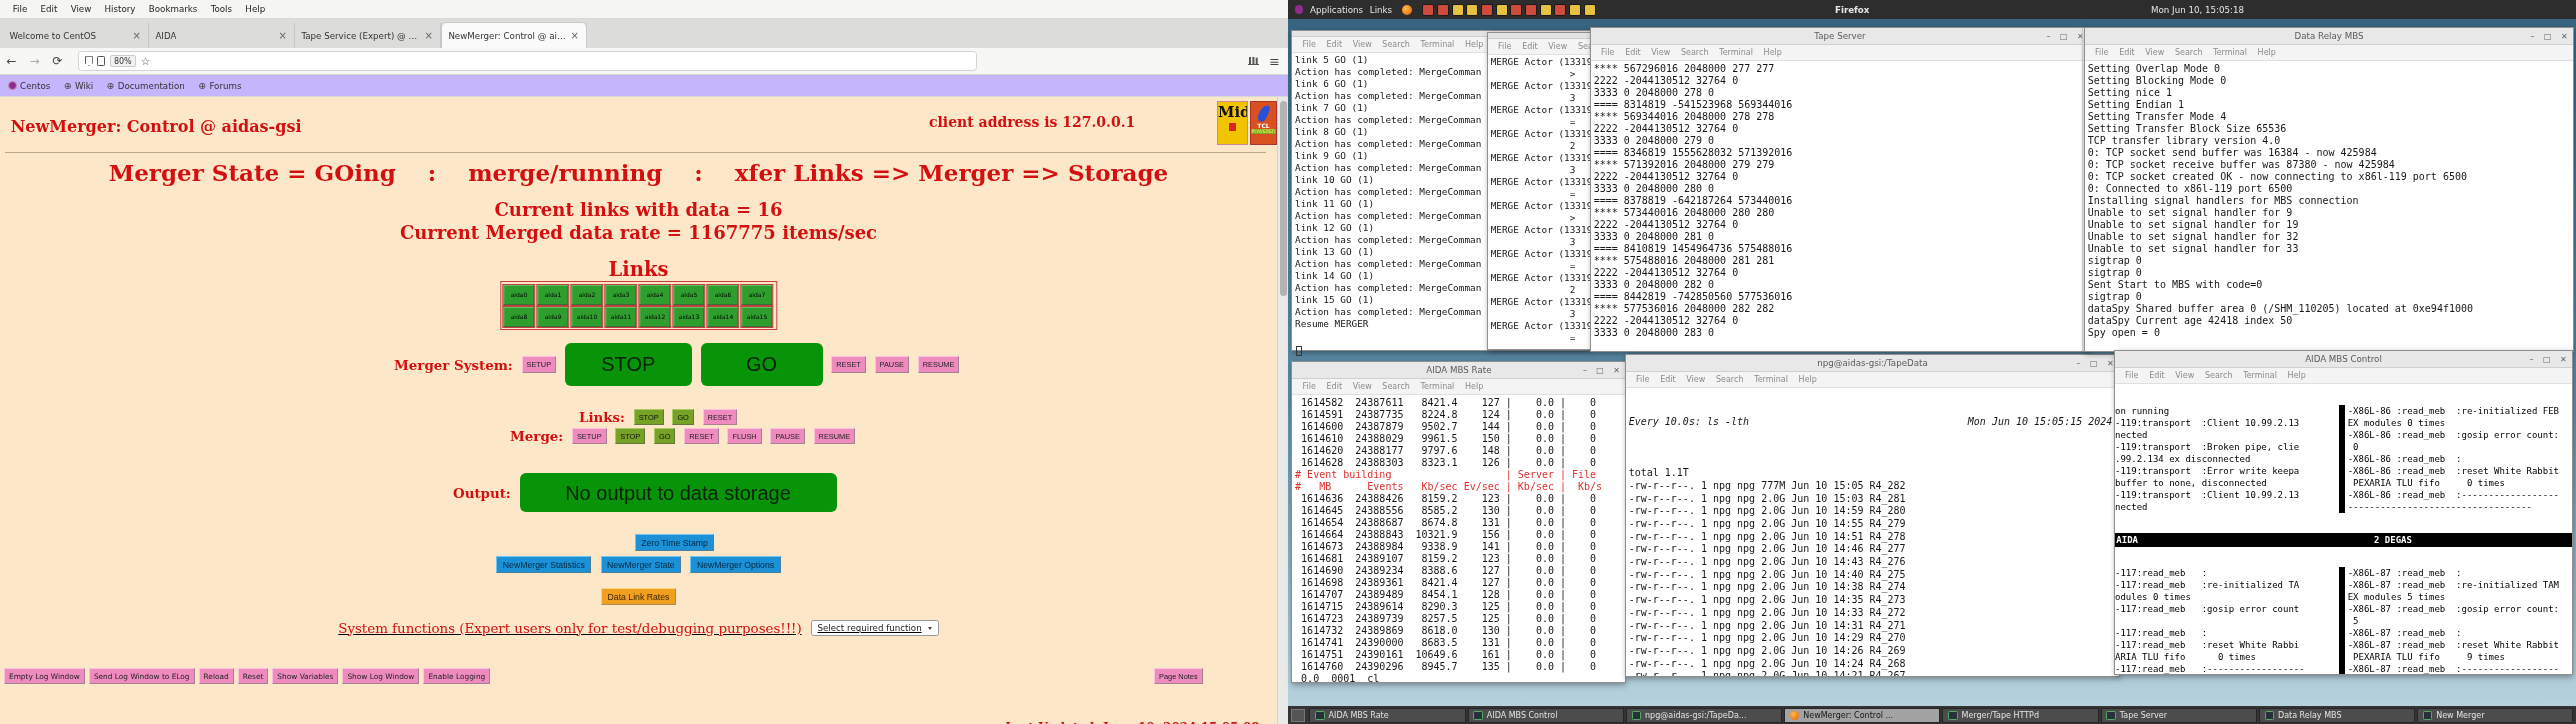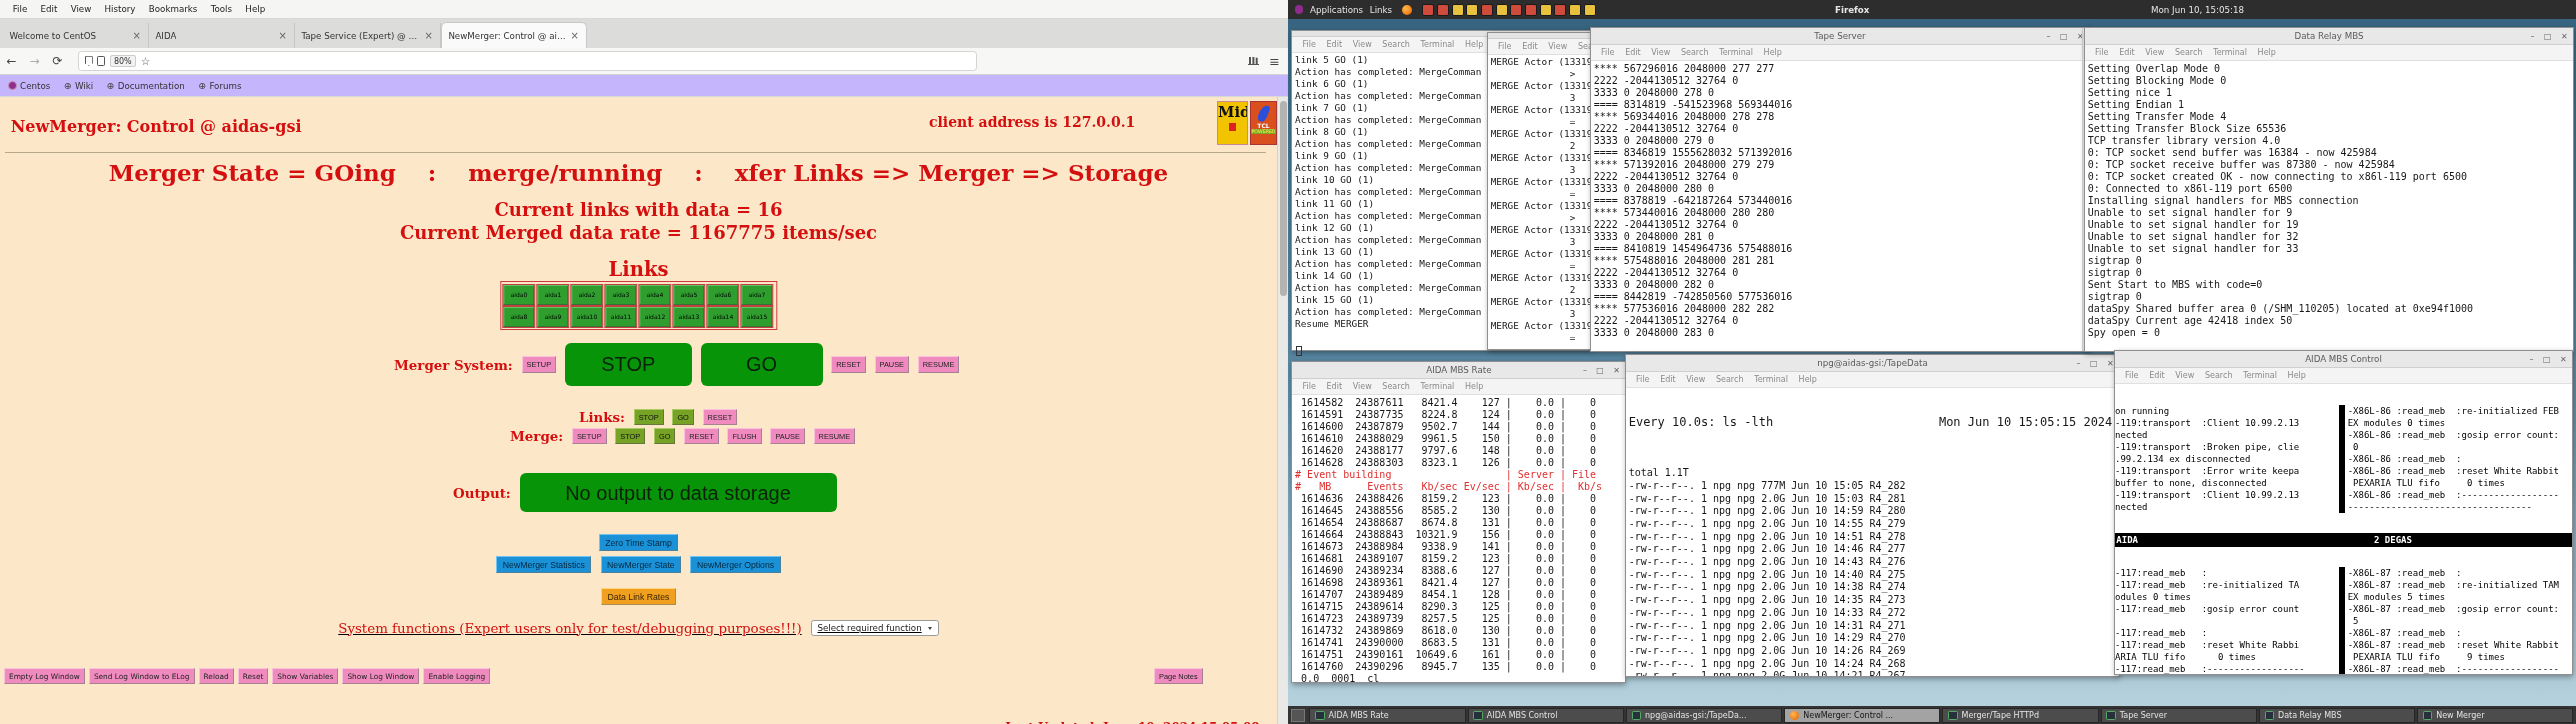--- a/index.html
+++ b/index.html
@@ -69,21 +69,21 @@
   .olivebtn { background:#76a226; border:1.3px outset #aacb62; font-size:7.4px; color:#111; padding:2.7px 4px; }
   .biggreen { background:#089408; border:none; border-radius:6px; color:#0a210a; font-size:20px;
               text-align:center; line-height:43px; }
   .row-mergersys { left:394px; top:246px; }
   .row-links { left:579px; top:312px; }
   .row-merge { left:510px; top:331px; }
   .row-output { left:453px; top:376px; }
   .bluebtn { background:#1b92d8; border:1.3px outset #74c4ef; font-size:8.7px; color:#03283f; padding:2.7px 5.4px; white-space:nowrap; }
   .orangebtn { background:#f0a01e; border:1.3px outset #ffd27e; font-size:8.7px; color:#3c2600; padding:2.7px 6px; }
   .rowcenter { position:absolute; left:0; width:100%; display:flex; justify-content:center; gap:9.4px; }
-  .row-zero { top:437px; } .row-nm { top:459px; } .row-dlr { top:491px; } .row-sys { top:523px; align-items:center;text-decoration:underline; }
+  .row-zero { top:437px;margin-left:36px; } .row-nm { top:459px; } .row-dlr { top:491px; } .row-sys { top:523px; align-items:center;text-decoration:underline; }
   .sysfn-text { font-family:"DejaVu Serif", serif; color:#d40f0f; font-size:13.4px; }
   .sysfn-select { background:#fff; border:0.7px solid #999; border-radius:2.7px; font-size:8.7px; color:#222;
                   padding:2px 5.4px; display:flex; align-items:center; gap:6.7px; }
   .caret { width:0; height:0; border-left:2.7px solid transparent; border-right:2.7px solid transparent; border-top:3.4px solid #444; }
   .pg-footer { position:absolute; left:4px; top:571px; display:flex; gap:4px; }
   .pg-notes { position:absolute; left:1154px; top:571px; }
   .pg-updated { position:absolute; right:17.4px; top:624px; font-size:12px; }
   .ffscroll { position:absolute; right:0; top:97px; width:10.7px; height:627px; background:#e9e9e7; border-left:0.7px solid #d2d2d0; }
   .ffthumb { position:absolute; left:1.3px; top:4px; width:7.4px; height:195px; background:#b3b3b1; border-radius:4px; }
 
@@ -118,21 +118,21 @@
   #win-links  { left:3.4px;    top:29.5px;  width:300px; height:321px; z-index:1; }
   #win-merge  { left:199px;  top:32px;  width:105px; height:318px; z-index:2; }
   #win-tape   { left:302px;  top:27px;  width:500px; height:325px; z-index:3; }
   #win-relay  { left:796px; top:27px;  width:490px; height:325px; z-index:4; }
   #win-rate   { left:3.4px;    top:361px; width:335px; height:322px; z-index:2; }
   #win-watch  { left:337px;  top:354px; width:495px; height:323px; z-index:3; }
   #win-ctl    { left:826px; top:350px; width:459px; height:325px; z-index:4; }
   #win-tape .tbody .ln, #win-relay .tbody .ln { font-size:10px; }
   #win-rate .tbody .ln { font-size:10px; }
   #win-watch .tbody .ln { font-size:10px; line-height:12.7px; }
-  .watch-hdr { display:flex; justify-content:space-between; font-size:12px; line-height:12.7px; padding-right:6.7px; }
+  .watch-hdr { display:flex; justify-content:space-between; font-size:10px; line-height:12.7px; padding-right:6.7px;font-style:italic; }
   .tape-scroll { position:absolute; right:0; top:0; bottom:0; width:6.7px; background:#ececec; border-left:0.7px solid #d5d5d5; }
   .tape-scroll i { position:absolute; left:0.7px; bottom:2.7px; width:4.7px; height:40px; background:#b9b9b9; display:block; }
 
   .ctl-body { position:absolute; left:0; right:0; top:34px; bottom:0; background:#fff; overflow:hidden;
               font-family:"DejaVu Sans Mono", monospace; white-space:pre; font-size:9px; }
   .ctl-sec { display:flex; }
   .ctl-l { width:224px; overflow:hidden; }
   .ctl-r { flex:1; border-left:6.7px solid #000; padding-left:2.7px; overflow:hidden; }
   .ctl-body .ln { line-height:12px; font-size:9px; }
   .ctl-hdr { display:flex; background:#000; color:#fff; height:14px; line-height:14px; font-weight:bold; }

